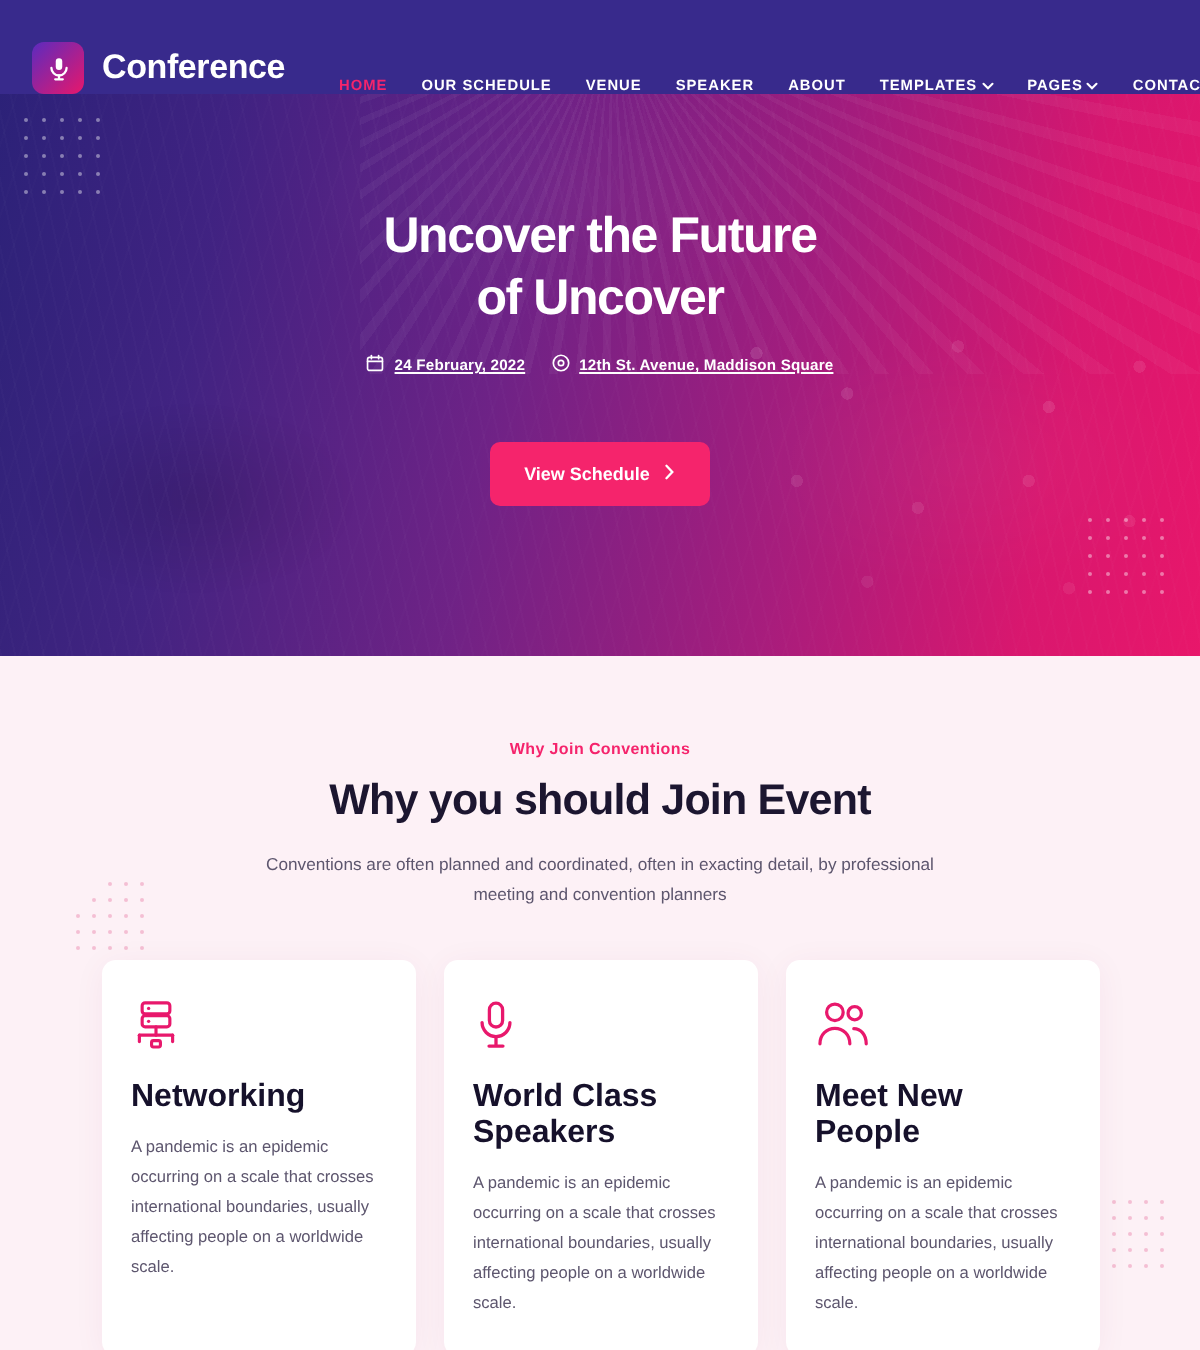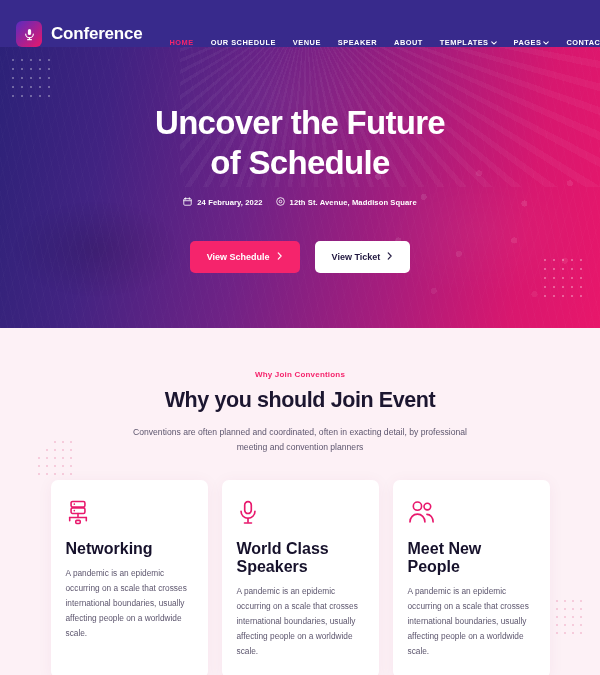--- a/index.html
+++ b/index.html
@@ -103,29 +103,29 @@
   }
   .hero-badge{
     display:inline-flex; align-items:center; gap:5px;
     background:rgba(255,255,255,.20);
     border-radius:13px;
     padding:6px 14px;
     color:#fff; font-size:8.6px; font-weight:bold; letter-spacing:.1px;
   }
   .hero-title{
     margin-top:12px;
-    color:#fff; font-size:33px; font-weight:bold;
+    color:#fff; font-size:25px; font-weight:bold;
     line-height:1.22; text-align:center; letter-spacing:-.7px;
   }
   .hero-meta{
     margin-top:13px;
     display:flex; align-items:center; gap:13px;
     color:#fff; font-size:7.6px; font-weight:bold; letter-spacing:.1px;
   }
-  .meta-item{ display:flex; align-items:center; gap:5px; }
+  .meta-item{ display:flex; align-items:center; gap:5px;text-decoration:underline; }
   .hero-actions{ margin-top:33px; display:flex; gap:15px; }
   .btn{
     display:inline-flex; align-items:center; gap:7px;
     padding:11px 17px; border-radius:5px; border:none;
     font-size:9px; font-weight:bold; cursor:pointer;
   }
   .btn-primary{ background:#f5246c; color:#fff;justify-content:flex-end; }
   .btn-white{ background:#fff; color:#20173f; }
 
   
@@ -279,21 +279,21 @@
         <i style="left: 9px; top: 36px;"></i>
         <i style="left: 18px; top: 36px;"></i>
         <i style="left: 27px; top: 36px;"></i>
         <i style="left: 36px; top: 36px;"></i>
       </div>
 
     <div class="hero-inner">
 
       <div class="hero-title">
         <div>Uncover the Future</div>
-        <div>of Schedule</div>
+        <div>of Uncover</div>
       </div>
 
       <div class="hero-meta">
         <div class="meta-item">
           <span>
             <svg width="9" height="9" viewBox="0 0 14 14" fill="none" stroke="#ffffff" stroke-width="1.3" stroke-linecap="round">
               <rect x="1.2" y="2.6" width="11.6" height="10.2" rx="1.6"></rect>
               <line x1="1.2" y1="5.8" x2="12.8" y2="5.8"></line>
               <line x1="4.2" y1="1.2" x2="4.2" y2="3.6"></line>
               <line x1="9.8" y1="1.2" x2="9.8" y2="3.6"></line>
@@ -310,28 +310,20 @@
           </span>
           <span>12th St. Avenue, Maddison Square</span>
         </div>
       </div>
 
       <div class="hero-actions">
         <button class="btn btn-primary">
           <span>View Schedule</span>
           <span>
             <svg width="6" height="8" viewBox="0 0 6 9" fill="none" stroke="#ffffff" stroke-width="1.3" stroke-linecap="round">
-                <path d="M1 1l3.3 3.5L1 8"></path>
-              </svg>
-          </span>
-        </button>
-        <button class="btn btn-white">
-          <span>View Ticket</span>
-          <span>
-            <svg width="6" height="8" viewBox="0 0 6 9" fill="none" stroke="#20173f" stroke-width="1.3" stroke-linecap="round">
                 <path d="M1 1l3.3 3.5L1 8"></path>
               </svg>
           </span>
         </button>
       </div>
     </div>
   </div>
 
   <div class="features">
     <div class="dots pinkdots" id="feat-dots-left" style="left:38px; top:113px;">

